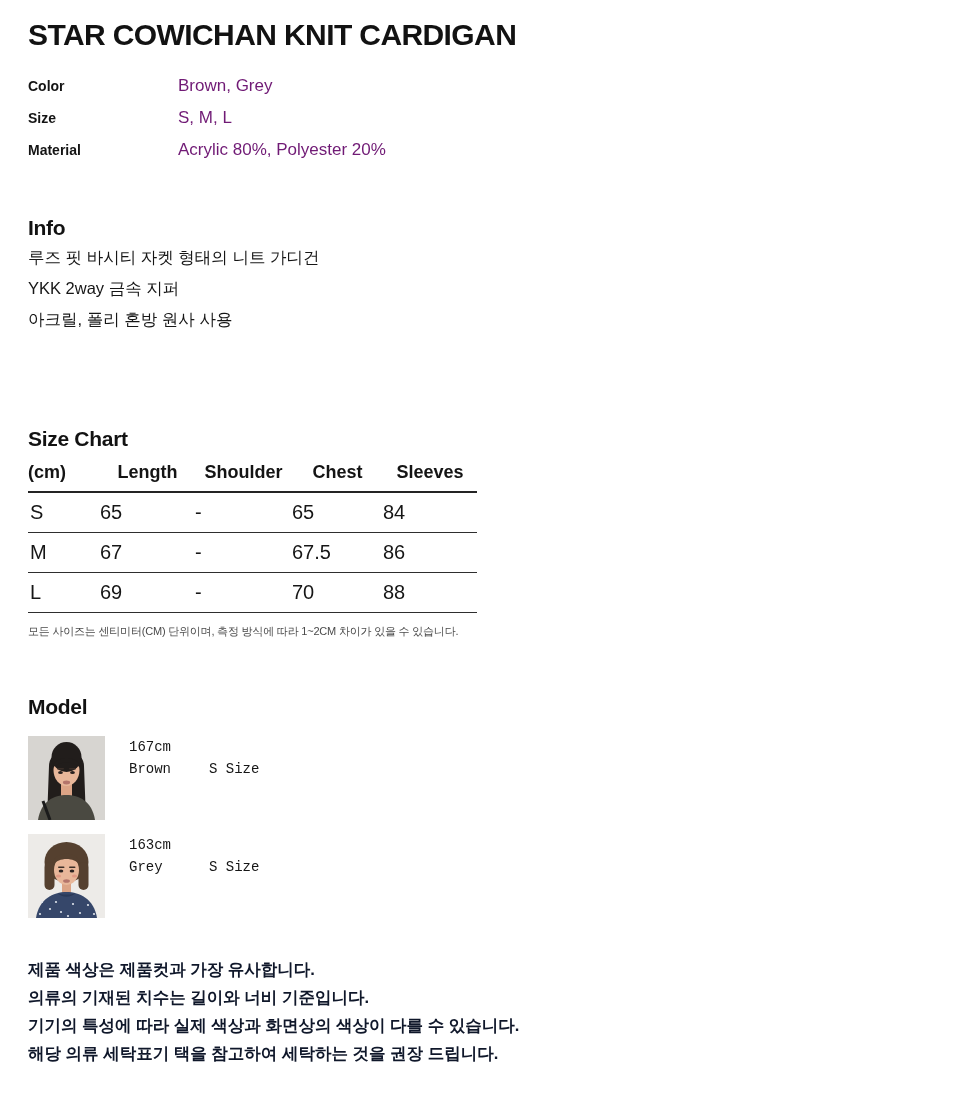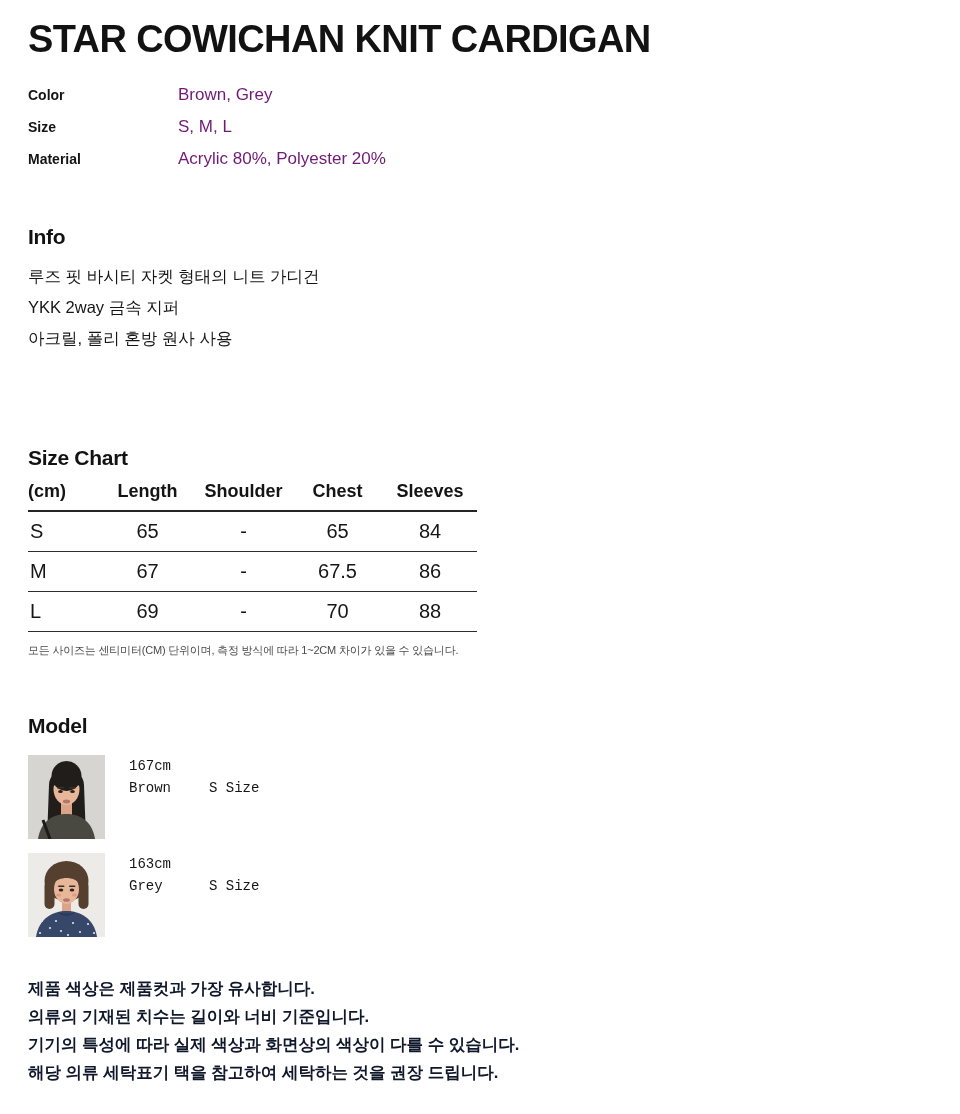--- a/index.html
+++ b/index.html
@@ -7,21 +7,21 @@
   body {
     width: 960px;
     height: 1114px;
     font-family: "Liberation Sans", "DejaVu Sans", sans-serif;
     color: #111111;
     overflow: hidden;
   }
   .page { padding: 16px 28px 0 28px; }
 
   .product-title {
-    font-size: 38px;
+    font-size: 30px;
     font-weight: 700;
     letter-spacing: -0.6px;
     color: #121212;
     margin-top: 2px;
   }
 
   .spec-list { margin-top: 18px; }
   .spec-row { display: flex; align-items: flex-start; line-height: 32px; }
   .spec-label {
     width: 150px;
@@ -33,21 +33,21 @@
   .spec-value { font-size: 17px; font-weight: 400; color: #701a75; }
 
   .section-heading {
     font-size: 21px;
     font-weight: 700;
     color: #121212;
     letter-spacing: -0.3px;
   }
 
   .info-section { margin-top: 50px; }
-  .info-lines { margin-top: 12px; }
+  .info-lines { margin-top: 2px; }
   .info-line { font-size: 16.5px; line-height: 31px; color: #161616; }
 
   .sizechart-section { margin-top: 92px; }
   .size-table {
     margin-top: 9px;
     width: 449px;
     border-collapse: collapse;
     table-layout: fixed;
   }
   .size-table col.c1 { width: 72px; }
@@ -61,21 +61,21 @@
     color: #141414;
     text-align: center;
     padding: 2px 0 8px 0;
     border-bottom: 2px solid #242424;
   }
   .size-table th:first-child { text-align: left; }
   .size-table td {
     font-size: 20px;
     font-weight: 400;
     color: #161616;
-    text-align: center;
+    text-align: left;
     height: 40px;
     border-bottom: 1.5px solid #2e2e2e;
   }
   .size-table td:first-child { text-align: left; padding-left: 2px; }
   .table-footnote {
     margin-top: 11px;
     font-size: 11px;
     color: #4a4a4a;
     letter-spacing: -0.2px;
   }

